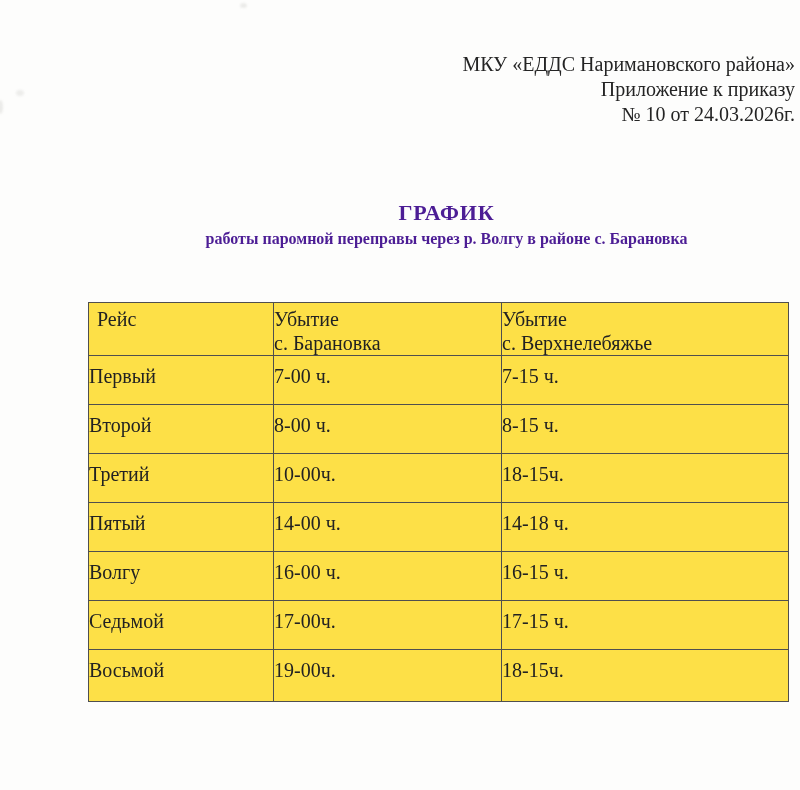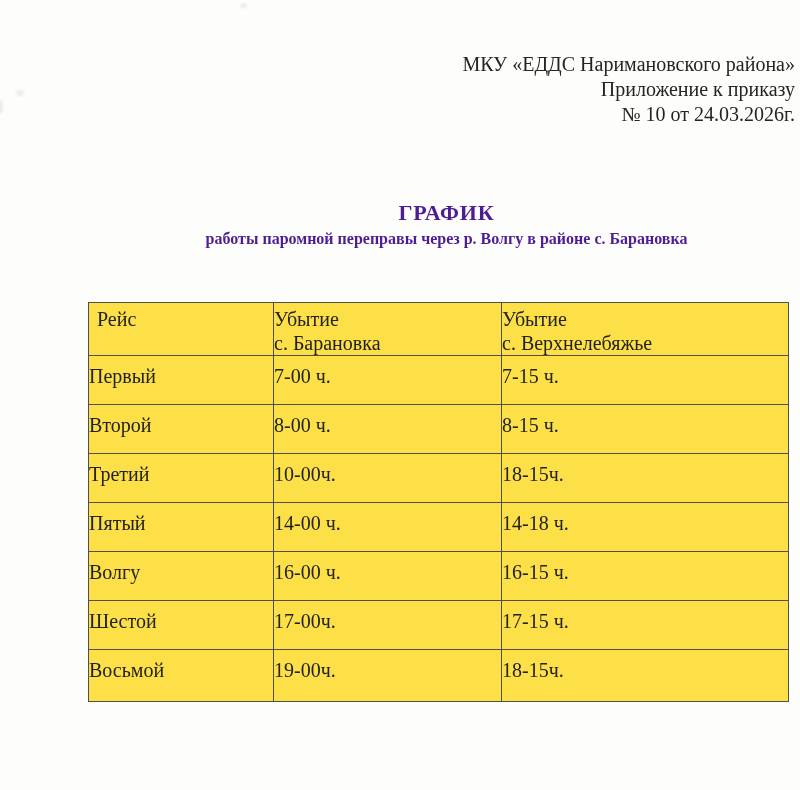--- a/index.html
+++ b/index.html
@@ -150,21 +150,21 @@
         <td class="trip">Пятый</td>
         <td class="time">14-00 ч.</td>
         <td class="time">14-18 ч.</td>
       </tr>
       <tr>
         <td class="trip">Волгу</td>
         <td class="time">16-00 ч.</td>
         <td class="time">16-15 ч.</td>
       </tr>
       <tr>
-        <td class="trip">Шестой</td>
+        <td class="trip">Седьмой</td>
         <td class="time">17-00ч.</td>
         <td class="time">17-15 ч.</td>
       </tr>
       <tr class="last">
         <td class="trip">Восьмой</td>
         <td class="time">19-00ч.</td>
         <td class="time">18-15ч.</td>
       </tr>
     </tbody>
   </table>

